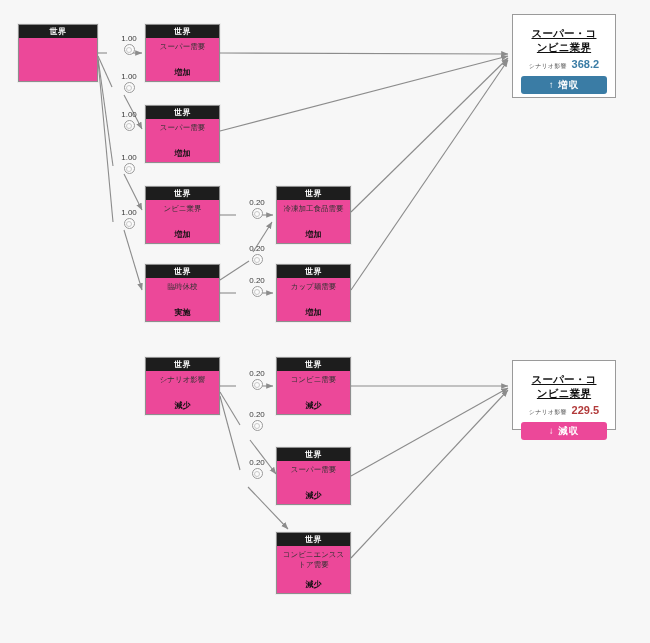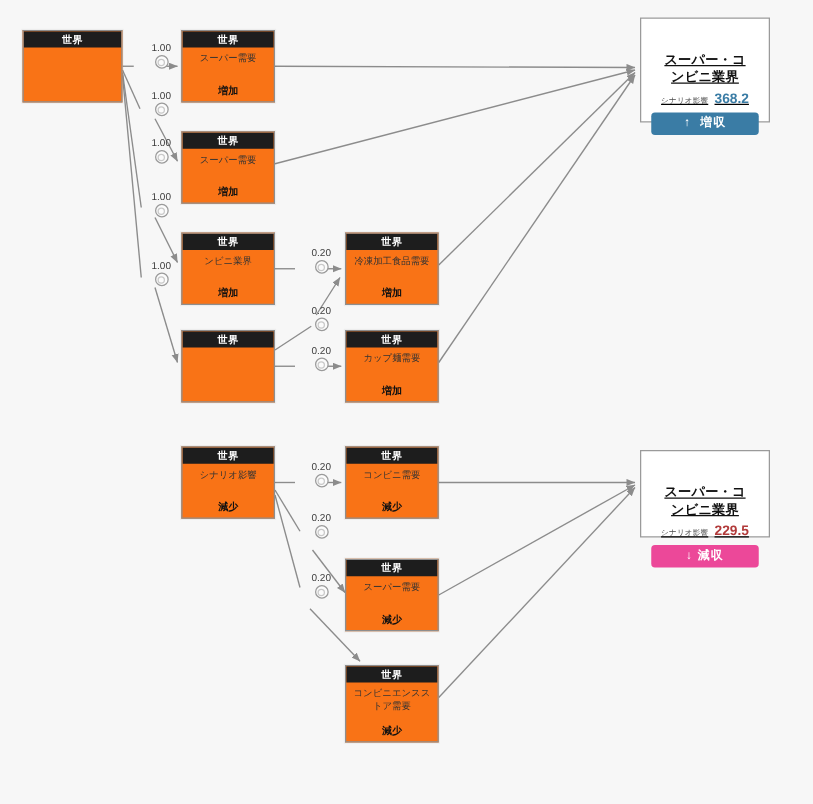--- a/index.html
+++ b/index.html
@@ -27,21 +27,21 @@
     top: 0;
     width: 650px;
     height: 643px;
     pointer-events: none;
   }
 
   
   .node {
     position: absolute;
     box-sizing: border-box;
-    background: #f97316;
+    background: #ec4899;
     border: 1px solid #8e8e8e;
     box-shadow: 0 0 0 1px rgba(0,0,0,0.04);
     display: flex;
     flex-direction: column;
     overflow: hidden;
   }
   .node-header {
     background: #1d1d1d;
     color: #ffffff;
     font-size: 8px;
@@ -77,38 +77,37 @@
   
   .outcome {
     position: absolute;
     box-sizing: border-box;
     background: #ffffff;
     border: 1px solid #9a9a9a;
     display: flex;
     flex-direction: column;
     align-items: center;
     justify-content: flex-start;
-    padding: 26px 8px 8px 8px;
+    padding: 11px 8px 8px 8px;
   }
   .outcome-title {
     font-size: 10.5px;
     line-height: 14px;
     font-weight: 700;
     color: #111111;
     text-align: center;
     text-decoration: underline;
     letter-spacing: 0.2px;
   }
   .outcome-metric {
     display: flex;
     align-items: baseline;
     justify-content: center;
     gap: 5px;
     margin-top: 4px;
-    text-decoration: underline;
   }
   .outcome-metric-label {
     font-size: 6px;
     color: #4b4b4b;
     letter-spacing: 0.2px;
   }
   .outcome-metric-value {
     font-size: 11px;
     font-weight: 700;
   }
@@ -234,20 +233,24 @@
   <div class="node" style="left:145px; top:186px; width:75px; height:58px;">
     <div class="node-header">世界</div>
     <div class="node-body">
       <div class="node-title">ンビニ業界</div>
       <div class="node-state">増加</div>
     </div>
   </div>
 
   <div class="node" style="left:145px; top:264px; width:75px; height:58px;">
     <div class="node-header">世界</div>
+    <div class="node-body">
+      <div class="node-title">臨時休校</div>
+      <div class="node-state">実施</div>
+    </div>
   </div>
 
   <div class="node" style="left:276px; top:186px; width:75px; height:58px;">
     <div class="node-header">世界</div>
     <div class="node-body">
       <div class="node-title">冷凍加工食品需要</div>
       <div class="node-state">増加</div>
     </div>
   </div>
 
@@ -337,21 +340,21 @@
     <span class="weight-text">0.20</span>
     <div class="weight-ring"></div>
   </div>
 
   <div class="outcome" style="left:512px; top:14px; width:104px; height:84px;">
     <div class="outcome-title">スーパー・コ<br>ンビニ業界</div>
     <div class="outcome-metric">
       <span class="outcome-metric-label">シナリオ影響</span>
       <span class="outcome-metric-value" id="o1-val" style="color: rgb(58, 124, 165);">368.2</span>
     </div>
-    <div class="outcome-badge" id="o1-badge" style="background: rgb(58, 124, 165); font-family: Liberation Mono, monospace;">↑ 増収</div>
+    <div class="outcome-badge" id="o1-badge" style="background: rgb(58, 124, 165);">↑ 増収</div>
   </div>
 
   <div class="outcome" style="left:512px; top:360px; width:104px; height:70px;">
     <div class="outcome-title">スーパー・コ<br>ンビニ業界</div>
     <div class="outcome-metric">
       <span class="outcome-metric-label">シナリオ影響</span>
       <span class="outcome-metric-value" id="o2-val" style="color: rgb(178, 59, 59);">229.5</span>
     </div>
     <div class="outcome-badge" id="o2-badge" style="background: #ec4899;">↓ 減収</div>
   </div>

